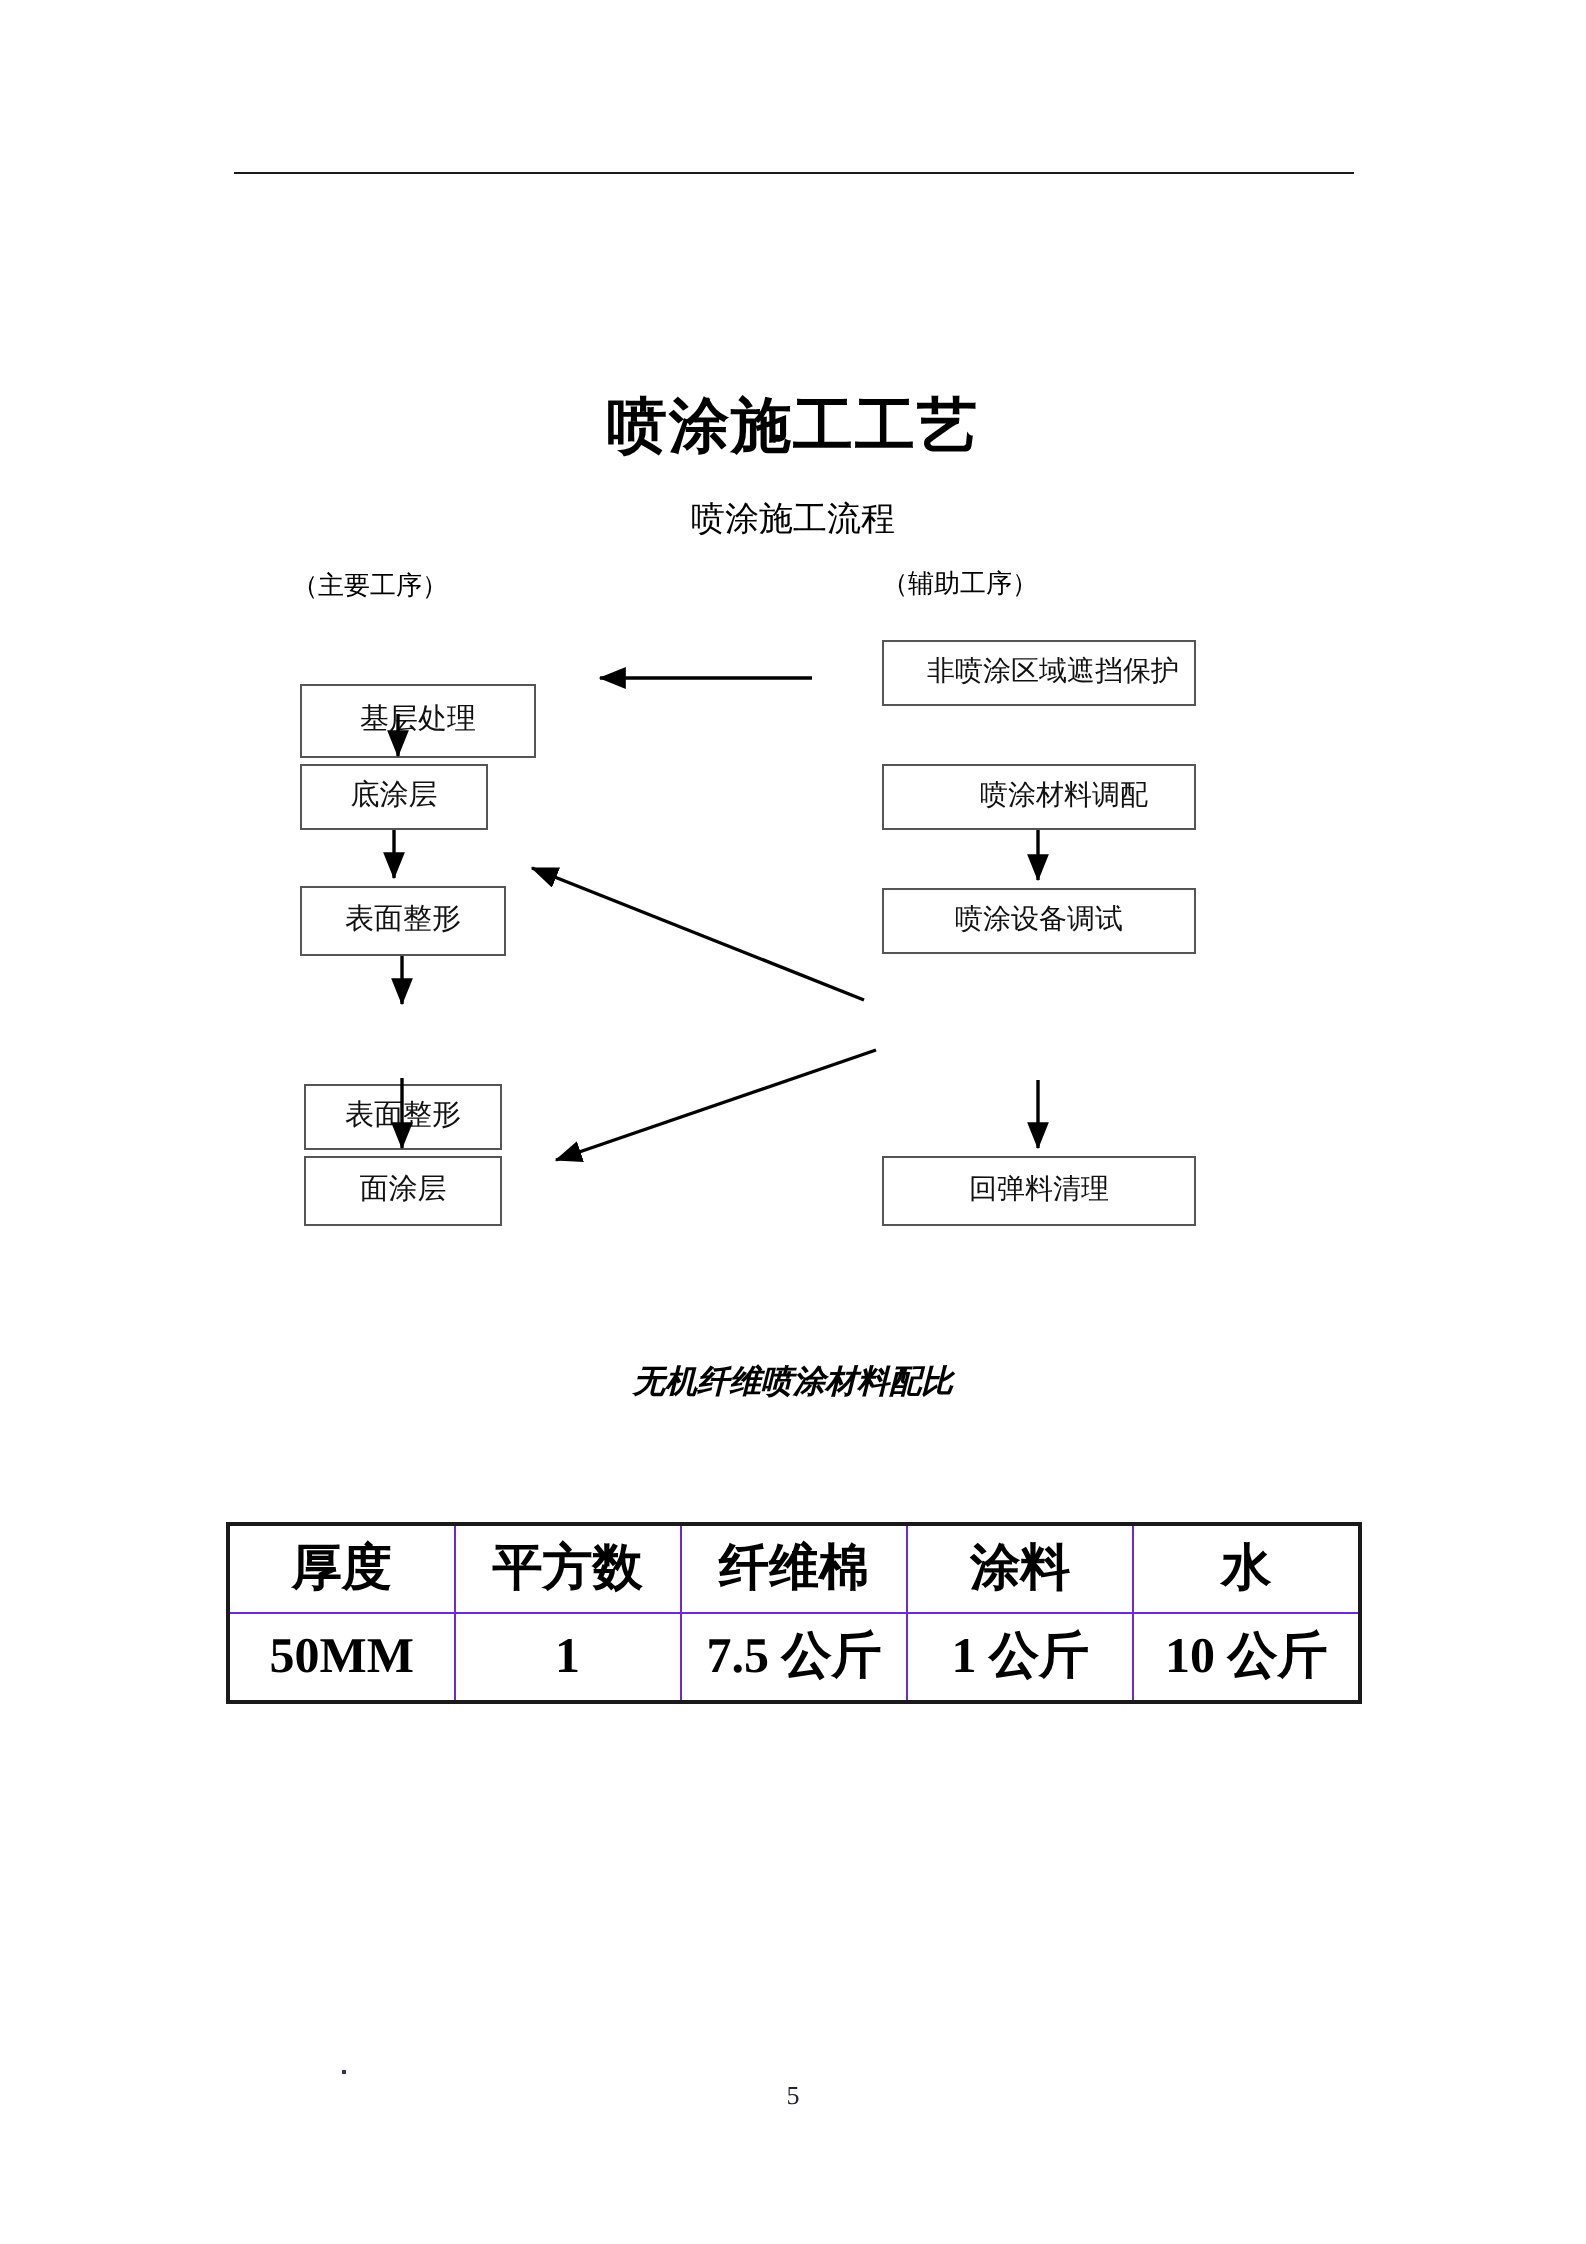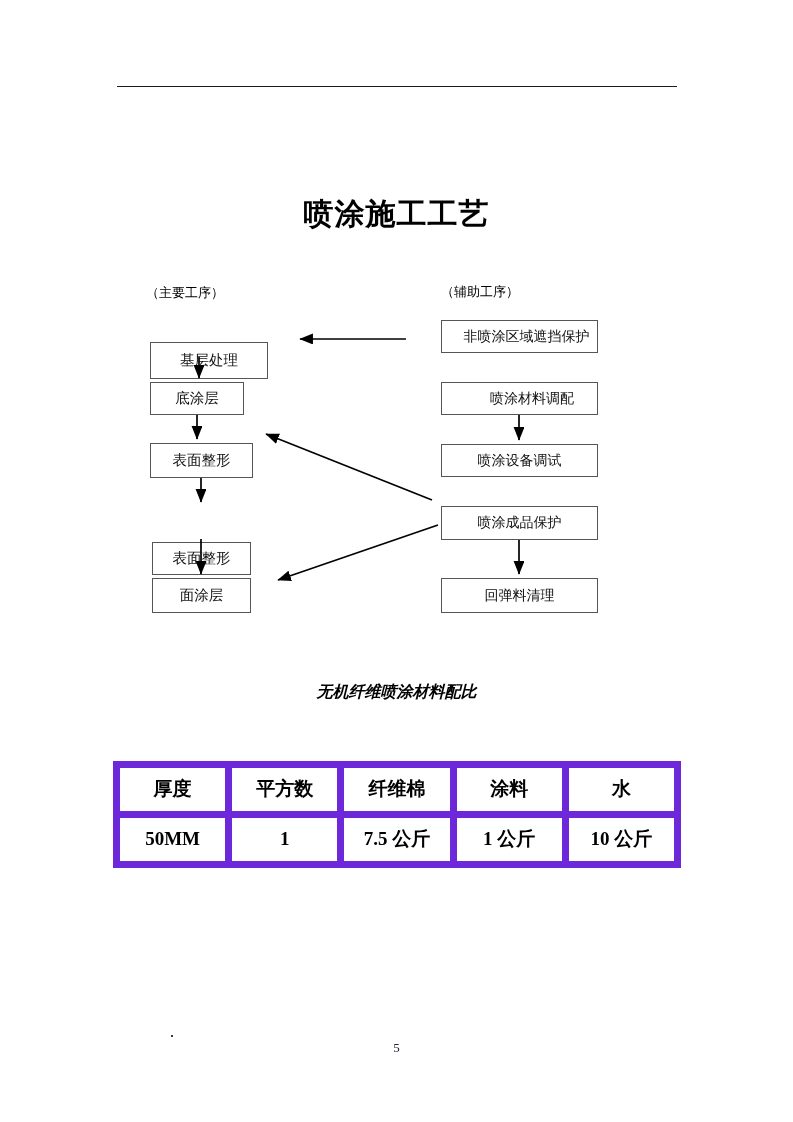--- a/index.html
+++ b/index.html
@@ -115,23 +115,23 @@
   
   .ratio-table {
     position: absolute;
     left: 113px;
     top: 761px;
     width: 568px;
     border-collapse: collapse;
     table-layout: fixed;
   }
   .ratio-table td {
-    border: 7px solid #6d28d9;
-    text-align: center;
-    font-size: 19px;
+    border: 1px solid #6d28d9;
+    text-align: center;
+    font-size: 25px;
     font-weight: bold;
     height: 43px;
     padding: 0;
     line-height: 1.1;
   }
   .ratio-table {
     border: 2px solid #1a1a1a;
   }
 
   
@@ -155,34 +155,34 @@
   }
 </style>
 </head>
 <body>
 
 <div class="page">
 
   <div class="header-rule"></div>
 
   <div class="doc-title">喷涂施工工艺</div>
+  <div class="doc-subtitle">喷涂施工流程</div>
 
   <div class="col-caption cap-main">（主要工序）</div>
   <div class="col-caption cap-aux">（辅助工序）</div>
 
   <div class="fbox lb1">基层处理</div>
   <div class="fbox lb2">底涂层</div>
   <div class="fbox lb3">表面整形</div>
   <div class="fbox lb4">表面整形</div>
   <div class="fbox lb5">面涂层</div>
 
   <div class="fbox wide rb1">非喷涂区域遮挡保护</div>
   <div class="fbox wide rb2">喷涂材料调配</div>
   <div class="fbox wide rb3">喷涂设备调试</div>
-  <div class="fbox wide rb4">喷涂成品保护</div>
   <div class="fbox wide rb5">回弹料清理</div>
 
   <svg class="arrows" viewBox="0 0 793 1122" xmlns="http://www.w3.org/2000/svg">
     <defs>
       <marker id="ah" markerWidth="9" markerHeight="9" refX="7.6" refY="3.2" orient="auto" markerUnits="strokeWidth">
         <path d="M0,0 L8,3.2 L0,6.4 z" fill="#000000"></path>
       </marker>
     </defs>
 
     <g stroke="#000000" stroke-width="1.7" fill="none" marker-end="url(#ah)">

